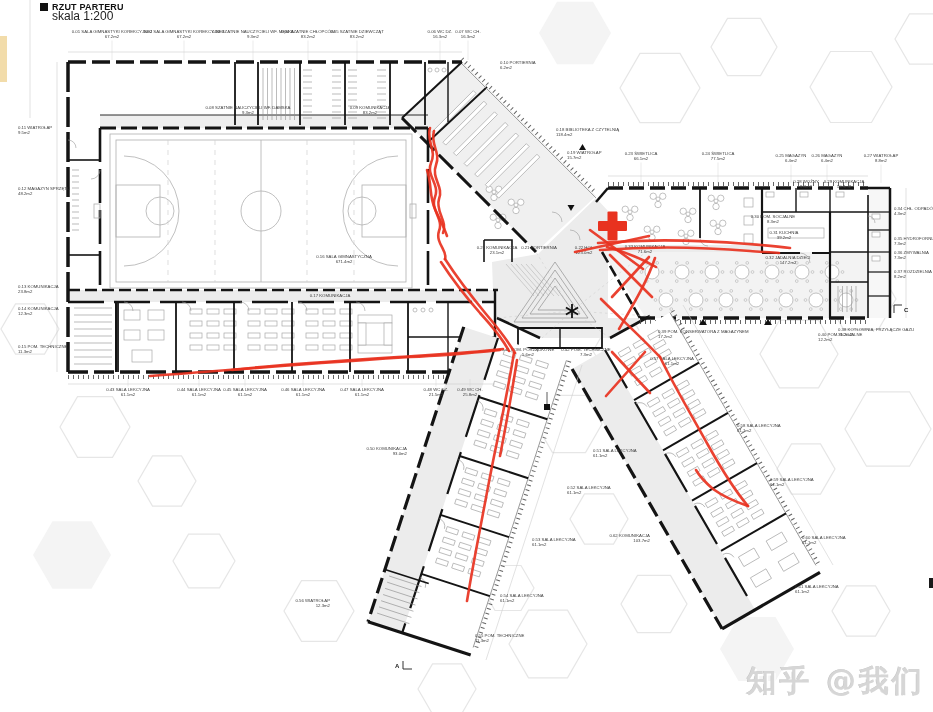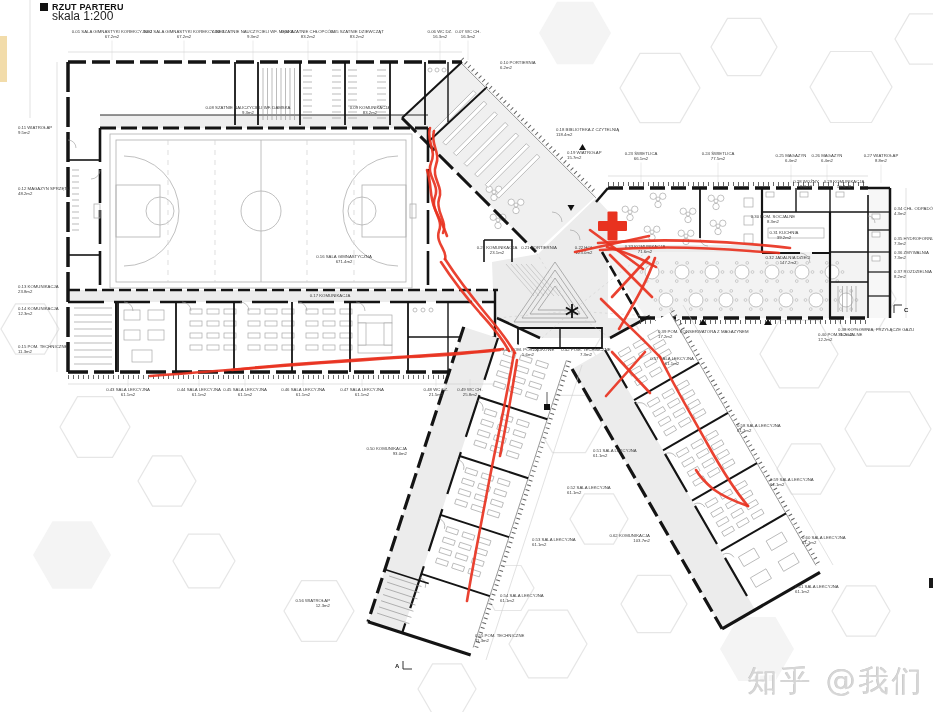--- a/index.html
+++ b/index.html
@@ -3,21 +3,21 @@
 <meta charset="utf-8">
 <style>
   html,body{margin:0;padding:0;background:#ffffff;}
   .page{position:relative;width:933px;height:712px;background:#fff;overflow:hidden;
         font-family:"Liberation Sans",sans-serif;}
   svg{position:absolute;left:0;top:0;}
   .title-block{position:absolute;left:40px;top:2px;display:flex;gap:4px;align-items:flex-start;}
   .title-sq{width:8px;height:8px;background:#111;display:inline-block;margin-top:1px;}
   .title-main{font-size:9px;font-weight:bold;color:#111;line-height:10px;letter-spacing:.2px;}
   .title-scale{font-size:12px;color:#222;line-height:9px;}
-  .watermark{position:absolute;right:8px;bottom:10px;font-size:30px;font-weight:normal;
+  .watermark{position:absolute;right:8px;bottom:10px;font-size:30px;font-weight:bold;
              letter-spacing:3px;color:#d6d6d6;
              text-shadow:1.5px 1.5px 1px #ffffff,-0.5px -0.5px 0 #c2c2c2;
              font-family:"DejaVu Sans","Liberation Sans",sans-serif;}
   .edge-tan{position:absolute;left:0;top:36px;width:7px;height:46px;}
   .edge-sq{position:absolute;right:0;top:578px;width:4px;height:10px;background:#1a1a1a;}
   .lbl{font-size:4.3px;fill:#3c3c3c;}
   .seclbl{font-size:6px;fill:#222;font-weight:bold;}
 </style>
 </head>
 <body>

